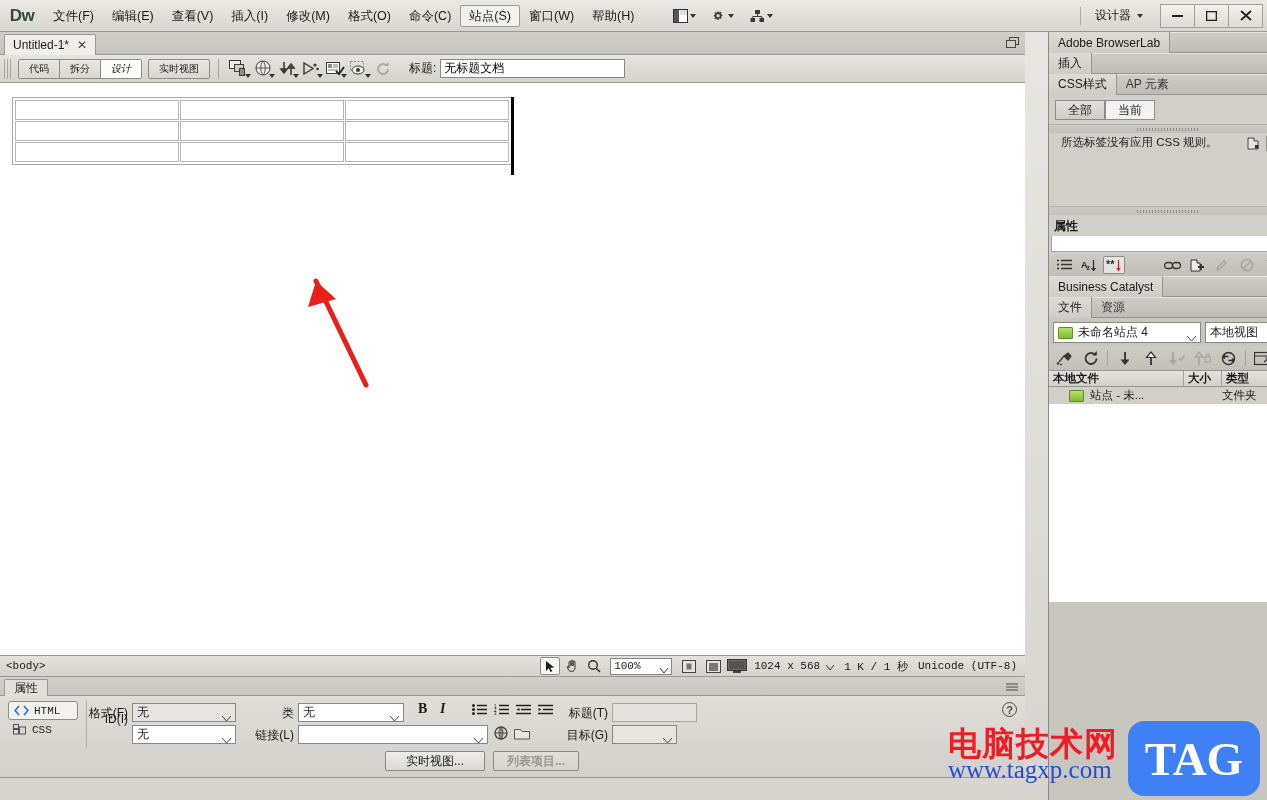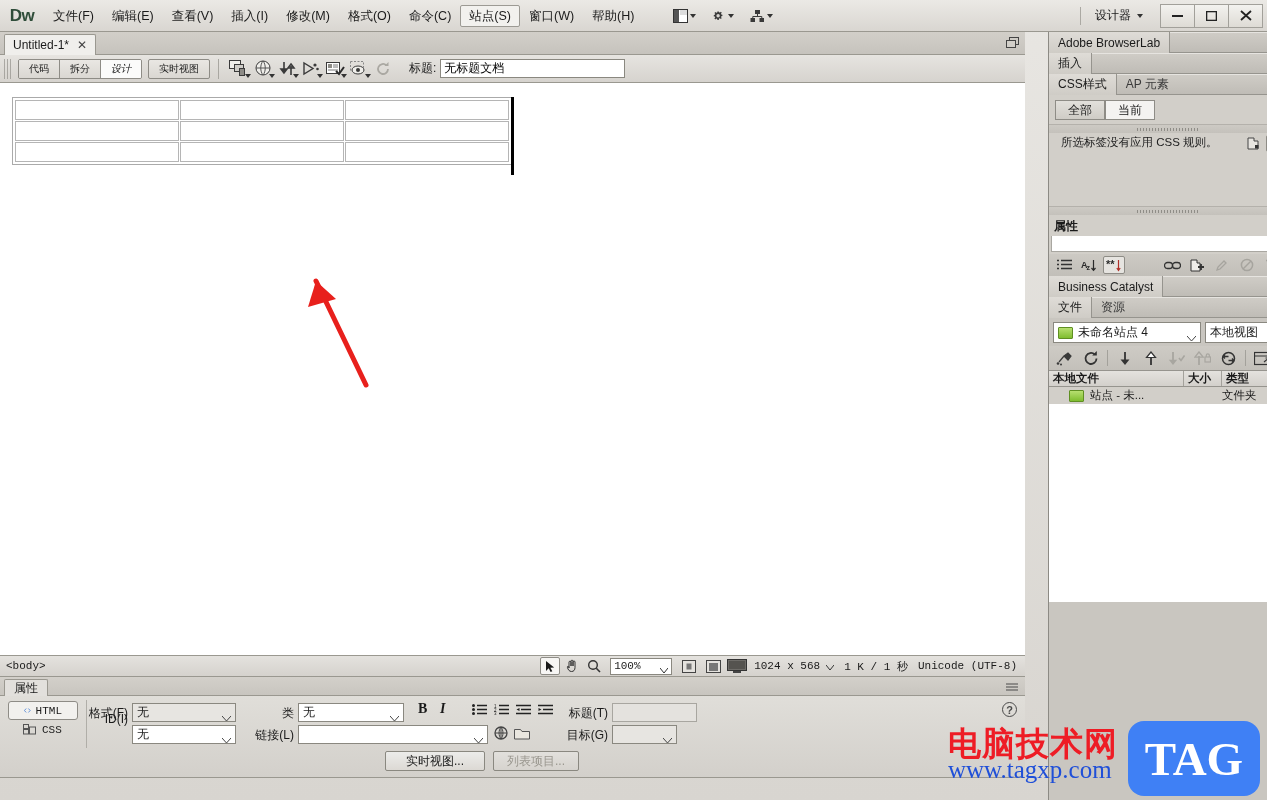--- a/index.html
+++ b/index.html
@@ -157,21 +157,21 @@
     font-size: 12px; display: flex; align-items: center; border-radius: 2px 2px 0 0;
   }
   .pi-collapse { position: absolute; right: 7px; top: 4px; }
   .propinsp {
     position: absolute; left: 0; top: 696px; width: 1025px; height: 82px;
     background: linear-gradient(#e0ded9, #d3d0cb);
     border-bottom: 1px solid #9a9890;
   }
   .pi-modes { position: absolute; left: 8px; top: 5px; width: 70px; }
   .pi-mode {
-    display: flex; align-items: center; gap: 5px; height: 19px; padding: 0 15px;
+    display: flex; align-items: center; gap: 5px; height: 19px; padding: 0 5px;
     font-size: 11px; font-family: "Liberation Mono", monospace;
   }
   .pi-mode.sel { background: #f2f1ee; border: 1px solid #8e8c86; border-radius: 3px; }
   .pi-vsep { position: absolute; left: 86px; top: 4px; width: 1px; height: 48px; background: #b0aea8; }
   .pi-lbl { font-size: 12px; text-align: right; }
   .pi-sel {
     height: 19px; border: 1px solid #8a8880; background: #fff; font-size: 12px;
     display: flex; align-items: center; padding-left: 4px; position: relative;
   }
   .pi-sel.grey { background: #e7e5e1; }
@@ -181,21 +181,21 @@
   }
   .pi-field.grey { background: #e4e2de; border-color: #a8a6a0; }
   .pi-bold { font-weight: bold; font-size: 14px; font-family: "Liberation Serif", serif; }
   .pi-ital { font-style: italic; font-weight: bold; font-size: 14px; font-family: "Liberation Serif", serif; }
   .pi-btnrow { position: absolute; left: 0; top: 748px; width: 1025px; height: 30px; }
   .pi-btn {
     position: absolute; height: 20px; border: 1px solid #8a8880; border-radius: 2px;
     background: linear-gradient(#ececea, #dcd9d4); font-size: 12px;
     display: flex; align-items: center; justify-content: center;
   }
-  .pi-btn.dis { color: #9a978f; background: linear-gradient(#e2e0dc, #d6d3ce); }
+  .pi-btn.dis { color: #9a978f; background: linear-gradient(#e2e0dc, #d6d3ce); font-weight: bold; }
   .help-ic {
     position: absolute; right: 8px; top: 6px; width: 15px; height: 15px;
     border: 1.5px solid #4a4a4a; border-radius: 50%;
     display: flex; align-items: center; justify-content: center;
     font-size: 11px; font-weight: bold; color: #4a4a4a;
   }
 
   
   .dock {
     position: absolute; left: 1048px; top: 32px; width: 239px; height: 768px;

